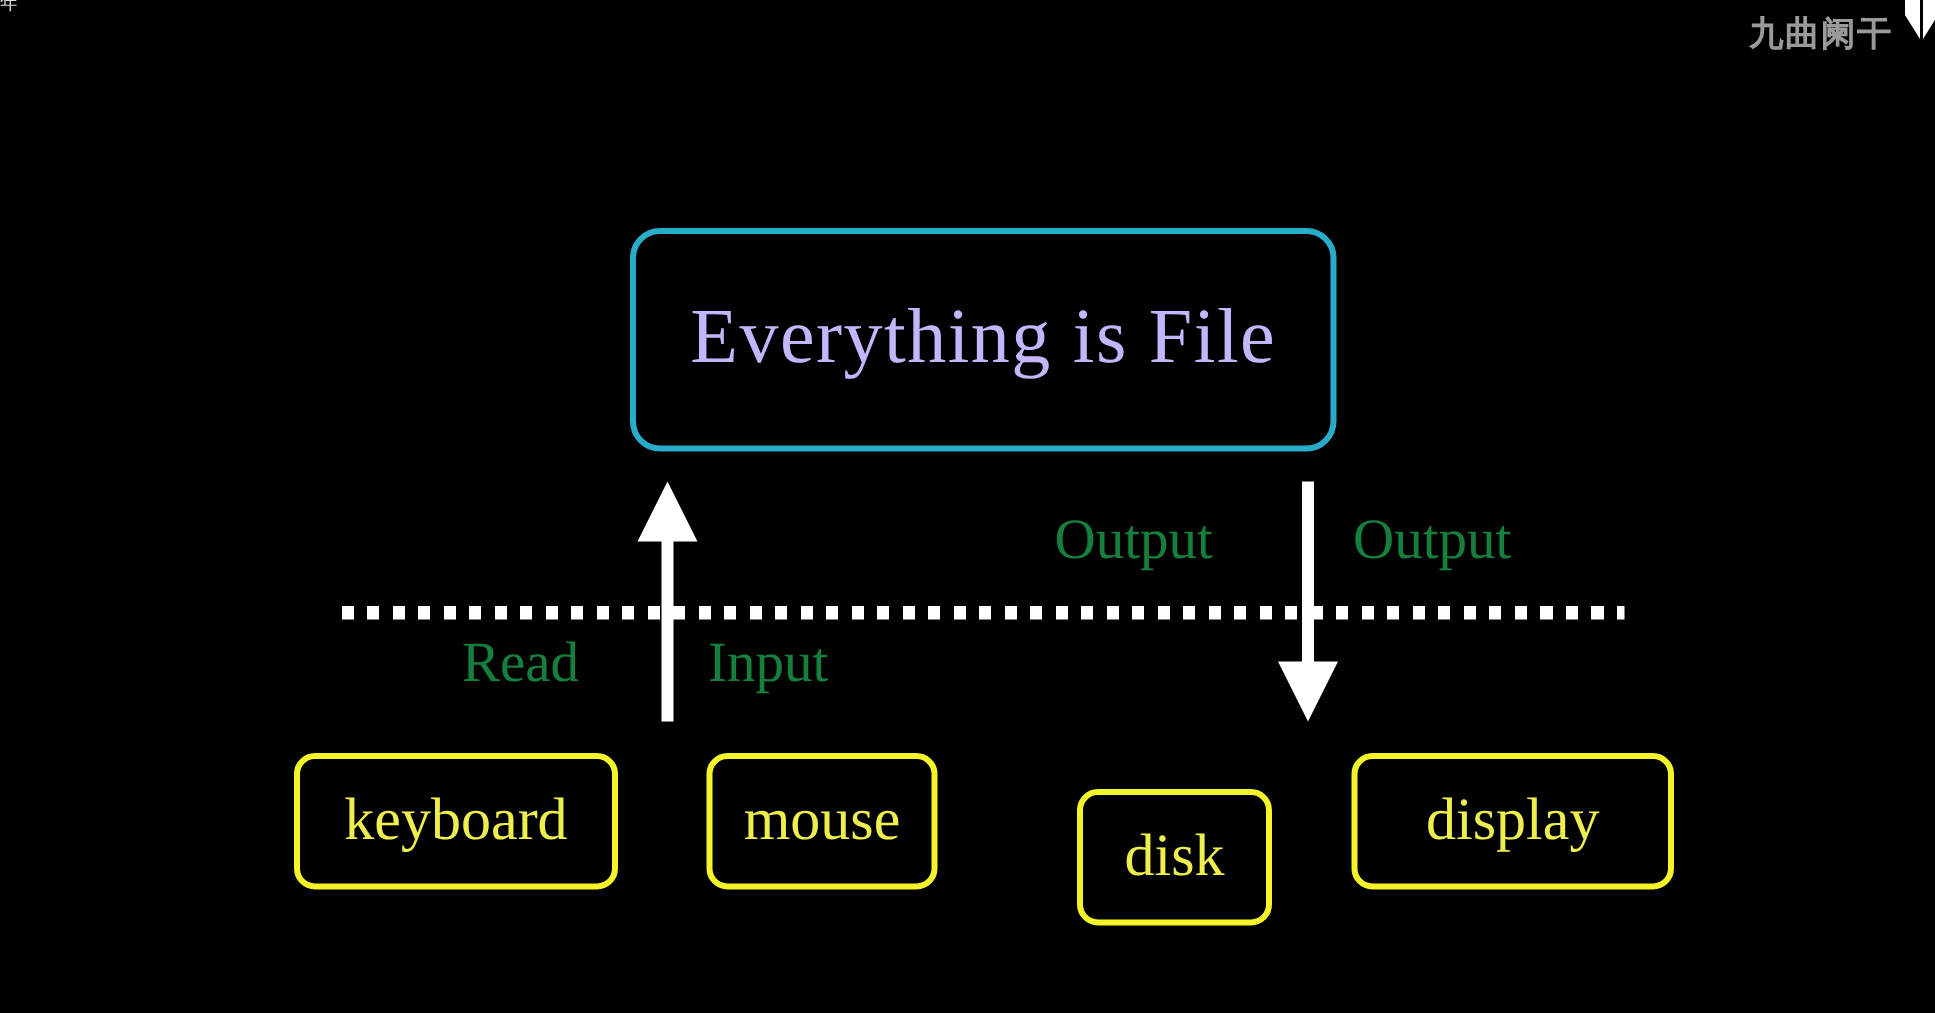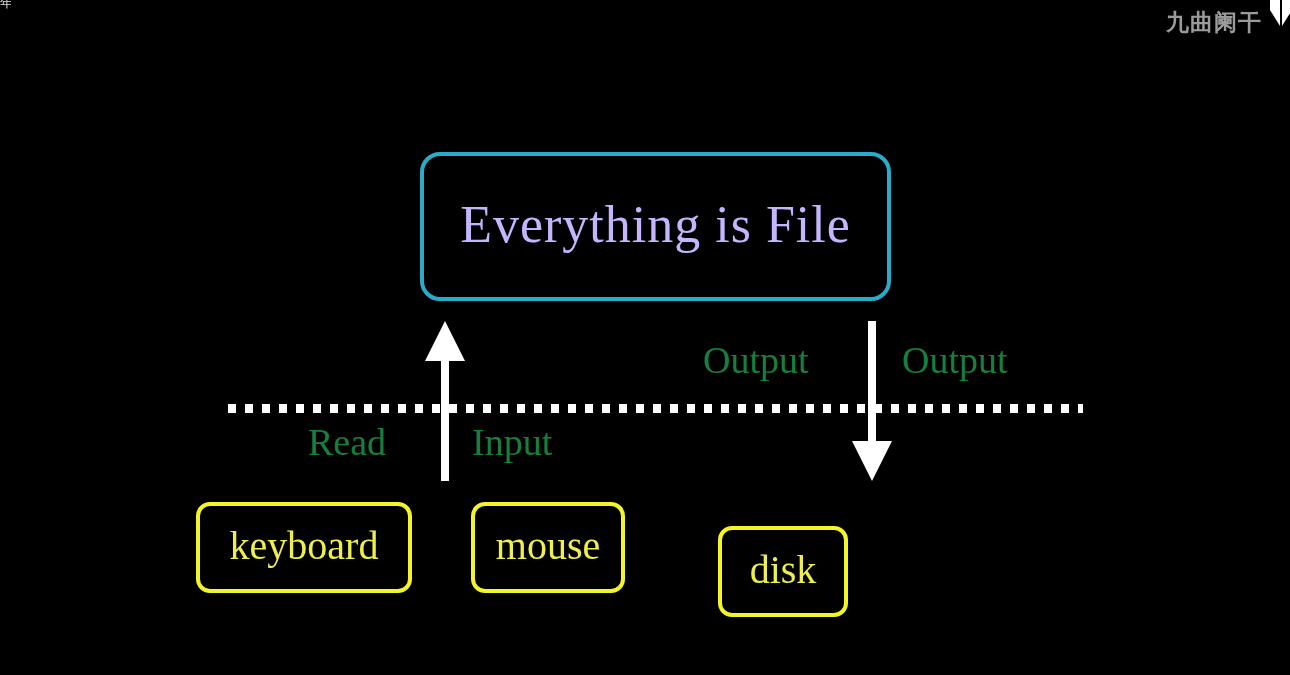--- a/index.html
+++ b/index.html
@@ -187,14 +187,17 @@
 
   <div class="device-box box-keyboard">
     <span class="device-label">keyboard</span>
   </div>
   <div class="device-box box-mouse">
     <span class="device-label">mouse</span>
   </div>
   <div class="device-box box-disk">
     <span class="device-label">disk</span>
   </div>
+  <div class="device-box box-display">
+    <span class="device-label">display</span>
+  </div>
 
 </div>
 
 </body></html>

